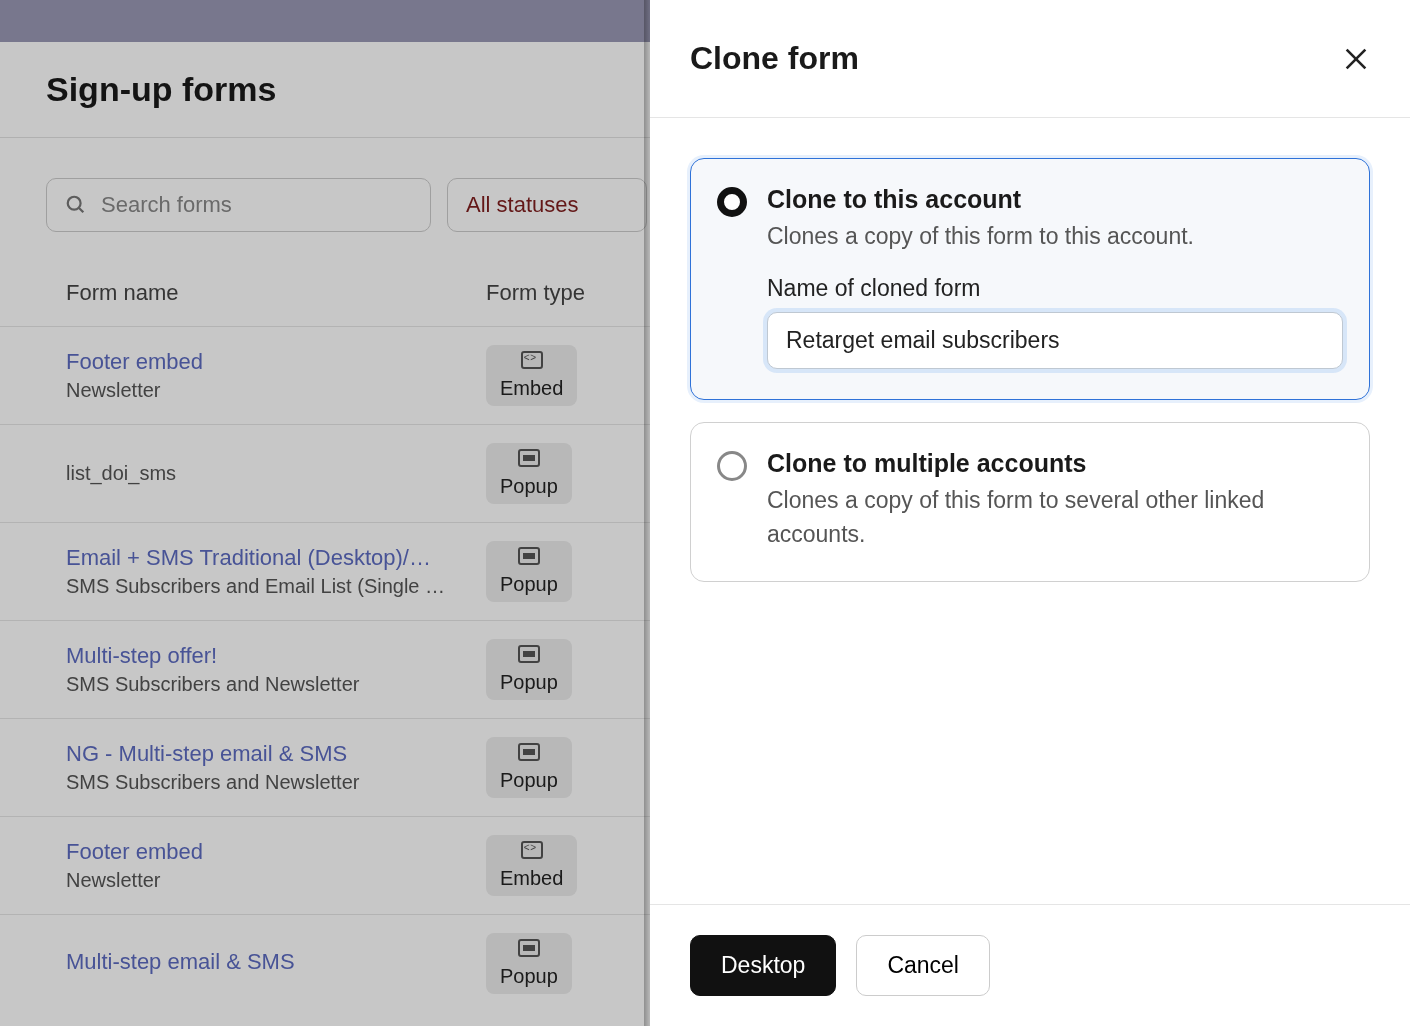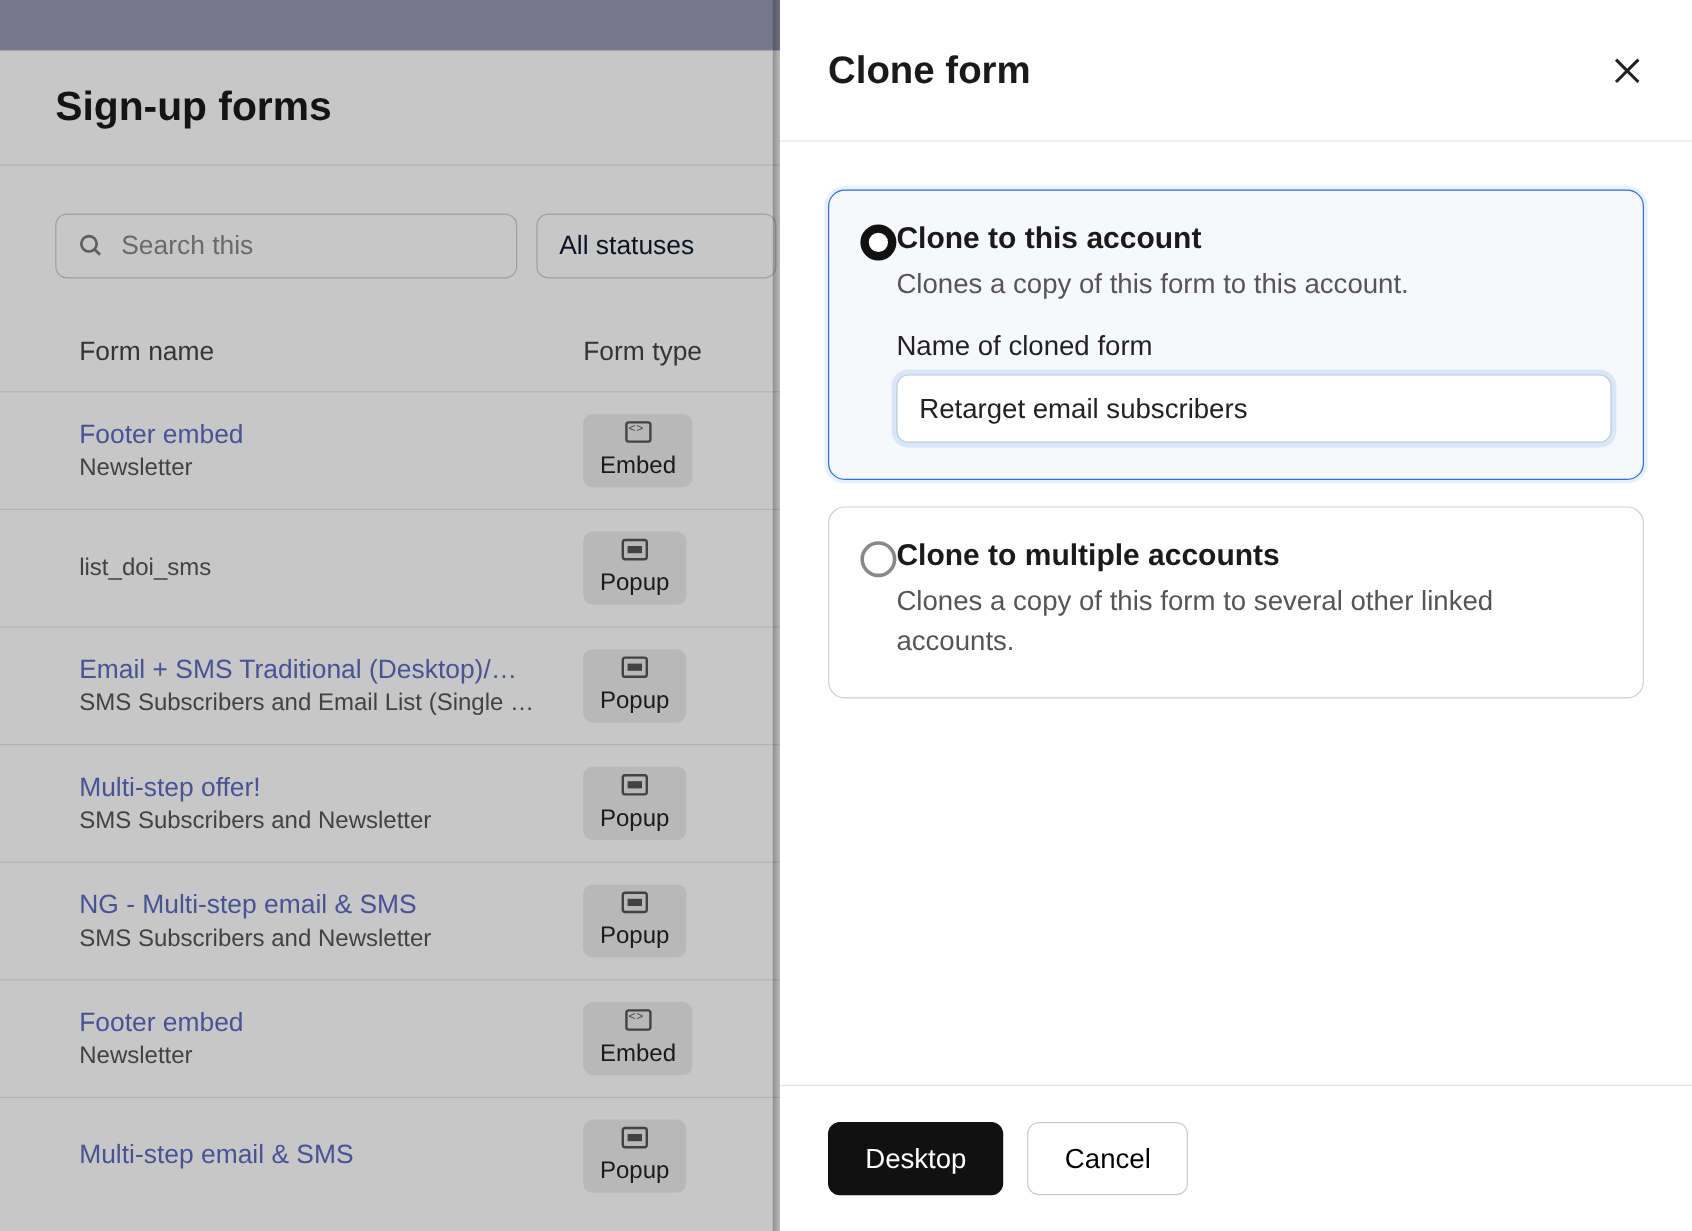--- a/index.html
+++ b/index.html
@@ -56,21 +56,21 @@
     border-radius:10px;
     height:54px;
     display:flex;
     align-items:center;
     padding:0 18px;
     font-size:22px;
     color:#555;
     gap:14px;
   }
   .filter-box.search { width:385px; color:#888;}
-  .filter-box.status { width:200px; color:#0f172a;}
+  .filter-box.status { width:200px; color:#7f1d1d;}
   .table-head {
     display:flex;
     padding: 20px 0 20px 66px;
     font-size:22px;
     color:#444;
   }
   .th-name { width:420px; }
   .form-row {
     border-top:1px solid #e6e6e6;
     padding:18px 0 18px 66px;
@@ -128,20 +128,21 @@
   .modal-body {
     flex:1;
     padding: 40px;
     overflow:auto;
   }
   .option-card {
     border:1px solid #d0d0d0;
     border-radius:14px;
     padding:26px 26px 30px 26px;
     display:flex;
+    gap:20px;
     margin-bottom:22px;
   }
   .option-card.selected {
     border:1.5px solid #2f72d8;
     background:#f6f8fb;
     box-shadow: 0 0 0 3px rgba(60,130,230,0.12);
   }
   .radio {
     width:30px; height:30px; border-radius:50%;
     border:3px solid #888;
@@ -196,21 +197,21 @@
 
 <div class="page-bg">
   <div class="top-bar"></div>
   <div class="page-title">Sign-up forms</div>
   <div class="filters-row">
     <div class="filter-box search">
       <svg class="search-icon-svg" viewBox="0 0 24 24">
           <circle cx="10" cy="10" r="7"></circle>
           <line x1="20" y1="20" x2="15" y2="15"></line>
         </svg>
-      <span>Search this</span>
+      <span>Search forms</span>
     </div>
     <div class="filter-box status">
       <span>All statuses</span>
     </div>
   </div>
   <div class="table-head">
     <div class="th-name">Form name</div>
     <div>Form type</div>
   </div>
   <div id="rows">

